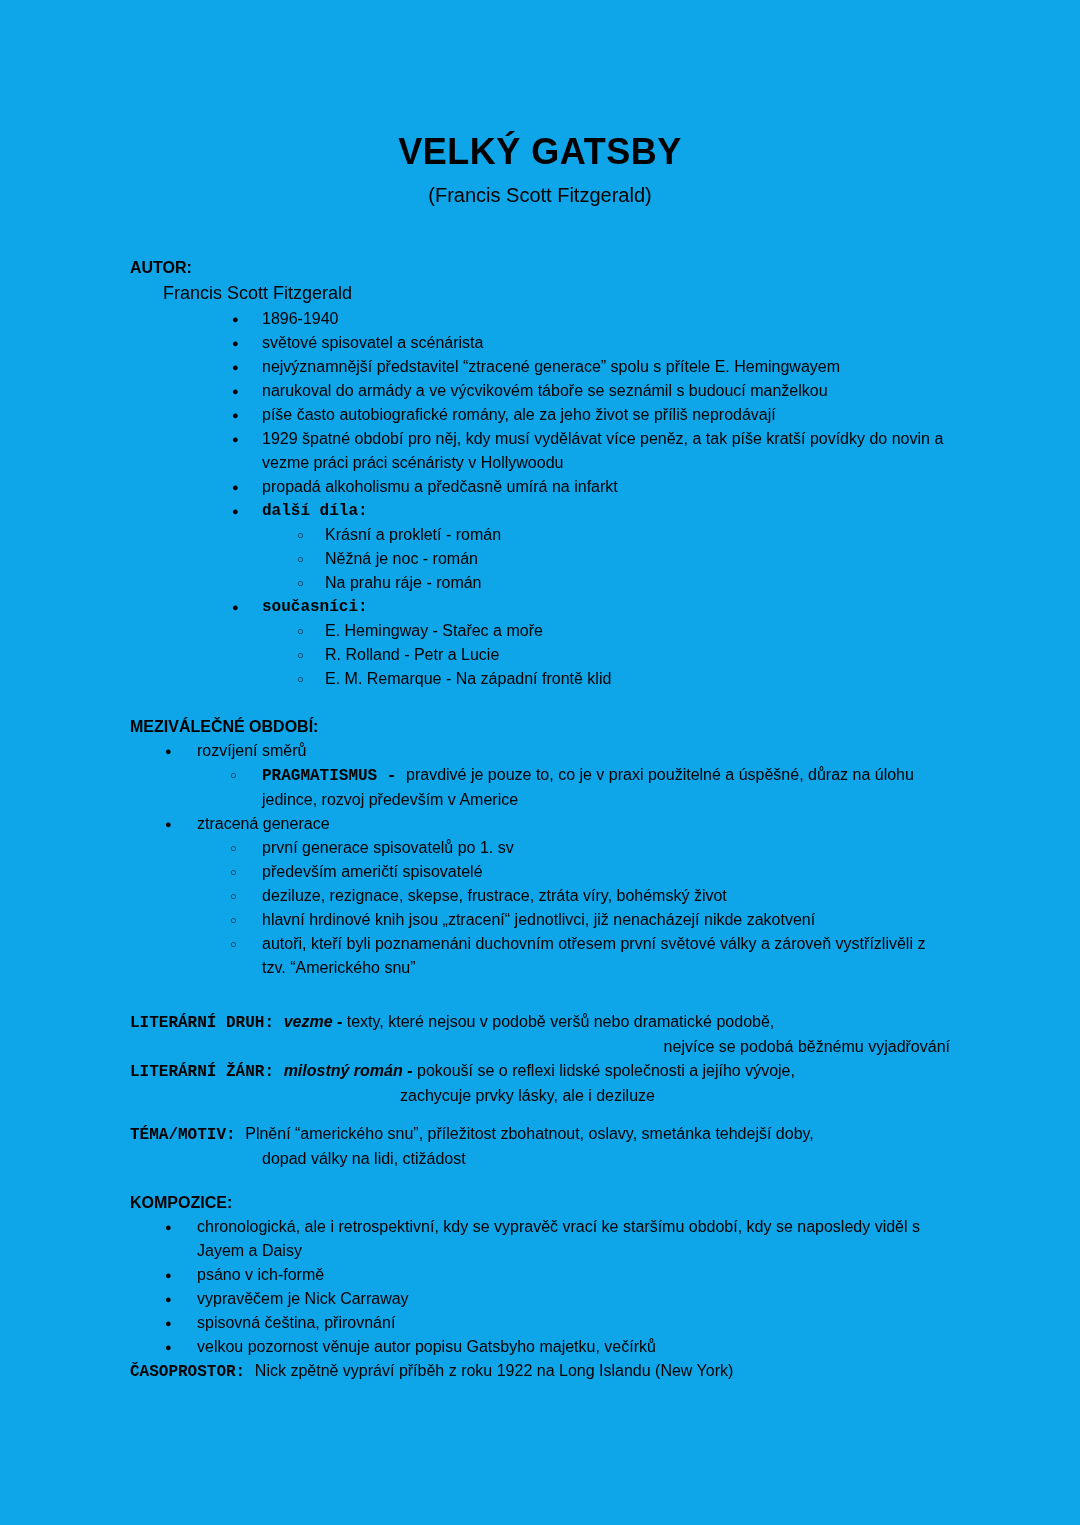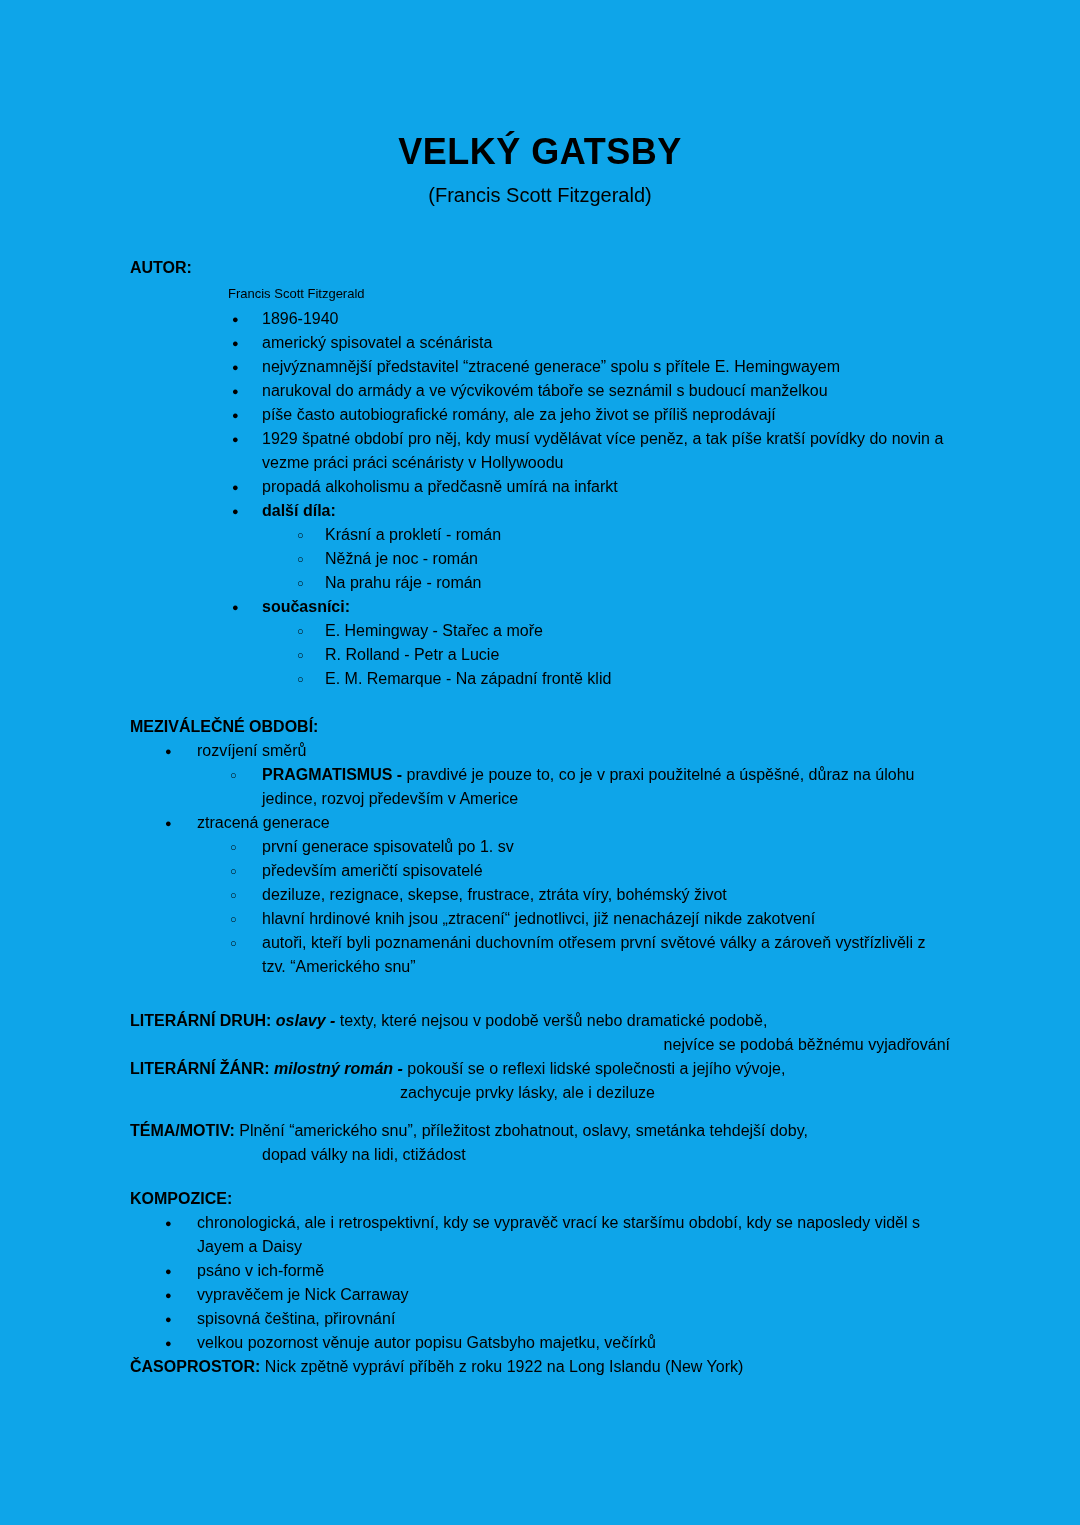--- a/index.html
+++ b/index.html
@@ -23,25 +23,25 @@
     line-height: 44px;
     letter-spacing: 0.5px;
   }
   .subtitle {
     text-align: center;
     font-size: 20px;
     line-height: 30px;
     margin-top: 6px;
   }
   .heading { font-weight: bold; }
-  .bold { font-weight: bold; }
+  .bold { font-weight: bold; font-family: Liberation Mono, monospace; }
   .bi { font-weight: bold; font-style: italic; }
   .author-name {
-    margin-left: 98px;
-    font-size: 13px;
+    margin-left: 33px;
+    font-size: 18px;
     line-height: 27px;
   }
   .sec-autor { margin-top: 46px; }
   .sec-mezivalecne { margin-top: 24px; }
   .sec-druh { margin-top: 30px; }
   .sec-tema { margin-top: 14px; }
   .sec-kompozice { margin-top: 20px; }
 
   .li { display: flex; }
   .li .b {
@@ -78,21 +78,21 @@
   <div class="sec-autor">
     <div class="heading">AUTOR:</div>
     <div class="author-name">Francis Scott Fitzgerald</div>
 
     <div class="li a1">
       <span class="b">●</span>
       <span class="t">1896-1940</span>
     </div>
     <div class="li a1">
       <span class="b">●</span>
-      <span class="t">americký spisovatel a scénárista</span>
+      <span class="t">světové spisovatel a scénárista</span>
     </div>
     <div class="li a1">
       <span class="b">●</span>
       <span class="t">nejvýznamnější představitel “ztracené generace” spolu s přítele E. Hemingwayem</span>
     </div>
     <div class="li a1">
       <span class="b">●</span>
       <span class="t">narukoval do armády a ve výcvikovém táboře se seznámil s budoucí manželkou</span>
     </div>
     <div class="li a1">
@@ -174,21 +174,21 @@
       <span class="b">○</span>
       <span class="t">hlavní hrdinové knih jsou „ztracení“ jednotlivci, již nenacházejí nikde zakotvení</span>
     </div>
     <div class="li m2">
       <span class="b">○</span>
       <span class="t">autoři, kteří byli poznamenáni duchovním otřesem první světové války a zároveň vystřízlivěli z tzv. “Amerického snu”</span>
     </div>
   </div>
 
   <div class="sec-druh">
-    <div><span class="bold">LITERÁRNÍ DRUH: </span><span class="bi">oslavy - </span><span>texty, které nejsou v podobě veršů nebo dramatické podobě,</span></div>
+    <div><span class="bold">LITERÁRNÍ DRUH: </span><span class="bi">vezme - </span><span>texty, které nejsou v podobě veršů nebo dramatické podobě,</span></div>
     <div class="cont-druh">nejvíce se podobá běžnému vyjadřování</div>
     <div><span class="bold">LITERÁRNÍ ŽÁNR: </span><span class="bi">milostný román - </span><span>pokouší se o reflexi lidské společnosti a jejího vývoje,</span></div>
     <div class="cont-zanr">zachycuje prvky lásky, ale i deziluze</div>
   </div>
 
   <div class="sec-tema">
     <div><span class="bold">TÉMA/MOTIV: </span><span>Plnění “amerického snu”, příležitost zbohatnout, oslavy, smetánka tehdejší doby,</span></div>
     <div class="cont-tema">dopad války na lidi, ctižádost</div>
   </div>
 

